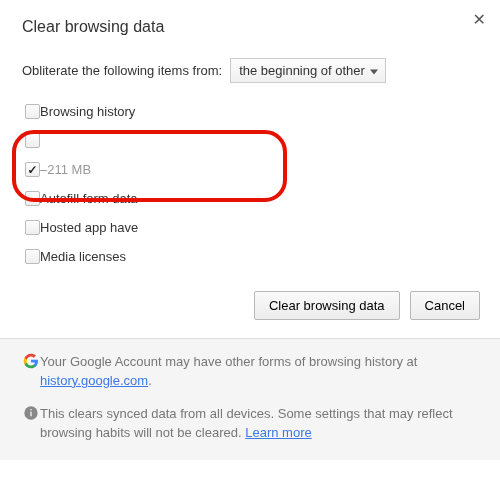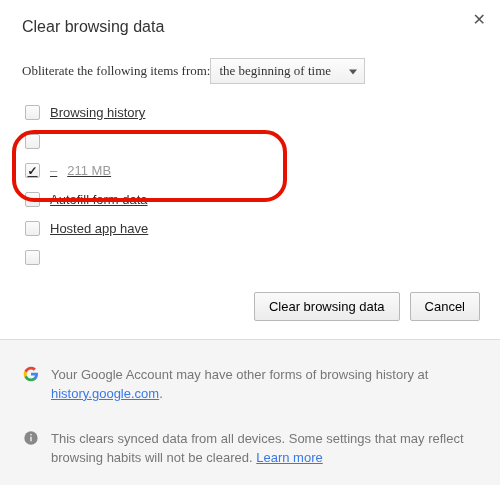--- a/index.html
+++ b/index.html
@@ -24,23 +24,23 @@
       position: absolute;
       top: 10px;
       right: 14px;
       cursor: pointer;
       color: #555;
       font-size: 16px;
     }
     .row-from {
       display: flex;
       align-items: center;
+      gap: 8px;
       margin-bottom: 14px;
       font-size: 13px;
-      font-family: Liberation Serif, serif;
     }
     .dropdown {
       border: 1px solid #ccc;
       background: linear-gradient(#fcfcfc, #f0f0f0);
       padding: 4px 20px 4px 8px;
       font-size: 13px;
       position: relative;
       min-width: 155px;
       cursor: pointer;
     }
@@ -52,22 +52,20 @@
       transform: translateY(-30%);
       border-left: 4px solid transparent;
       border-right: 4px solid transparent;
       border-top: 5px solid #555;
     }
     .option-list { margin: 4px 0 12px 0; }
     .option {
       display: flex;
       align-items: center;
       padding: 7px 3px;
-      gap: 10px;
-      text-decoration: underline;
     }
     .cb {
       width: 15px;
       height: 15px;
       border: 1px solid #bbb;
       border-radius: 2px;
       background: linear-gradient(#fcfcfc,#efefef);
       display: flex;
       align-items: center;
       justify-content: center;
@@ -108,36 +106,36 @@
       border-radius: 2px;
     }
     .footer {
       background: #f5f5f5;
       border-top: 1px solid #ddd;
       padding: 14px 22px 18px 22px;
       display: flex;
       flex-direction: column;
       gap: 14px;
     }
-    .frow { display: flex; gap: 11px; align-items: flex-start; margin-top: 12px; }
+    .frow { display: flex; gap: 0; align-items: flex-start; }
     .ficon { width: 18px; flex-shrink: 0; display:flex; justify-content:center; }
     .ftext { color: #777; font-size: 13px; line-height: 1.45; }
     .link { color: #3b78e7; text-decoration: underline; cursor: pointer; }
   </style>
 </head>
 <body>
 
 <div class="dialog">
   <div class="close-btn">✕</div>
   <div class="title">Clear browsing data</div>
 
   <div class="row-from">
     <span>Obliterate the following items from:</span>
     <div class="dropdown">
-      <span>the beginning of time</span>
+      <span>the beginning of other</span>
     </div>
   </div>
 
   <div class="option-list" id="options">
       <div class="option">
         <div class="cb"></div>
         <span class="opt-label">Browsing history</span>
       </div>
       <div class="option">
         <div class="cb"></div>
@@ -150,20 +148,21 @@
       <div class="option">
         <div class="cb"></div>
         <span class="opt-label">Autofill form data</span>
       </div>
       <div class="option">
         <div class="cb"></div>
         <span class="opt-label">Hosted app have</span>
       </div>
       <div class="option">
         <div class="cb"></div>
+        <span class="opt-label">Media licenses</span>
       </div>
     </div>
 </div>
 
 <div class="highlight-ring"></div>
 
 <div class="buttons">
   <button class="btn">Clear browsing data</button>
   <button class="btn">Cancel</button>
 </div>

